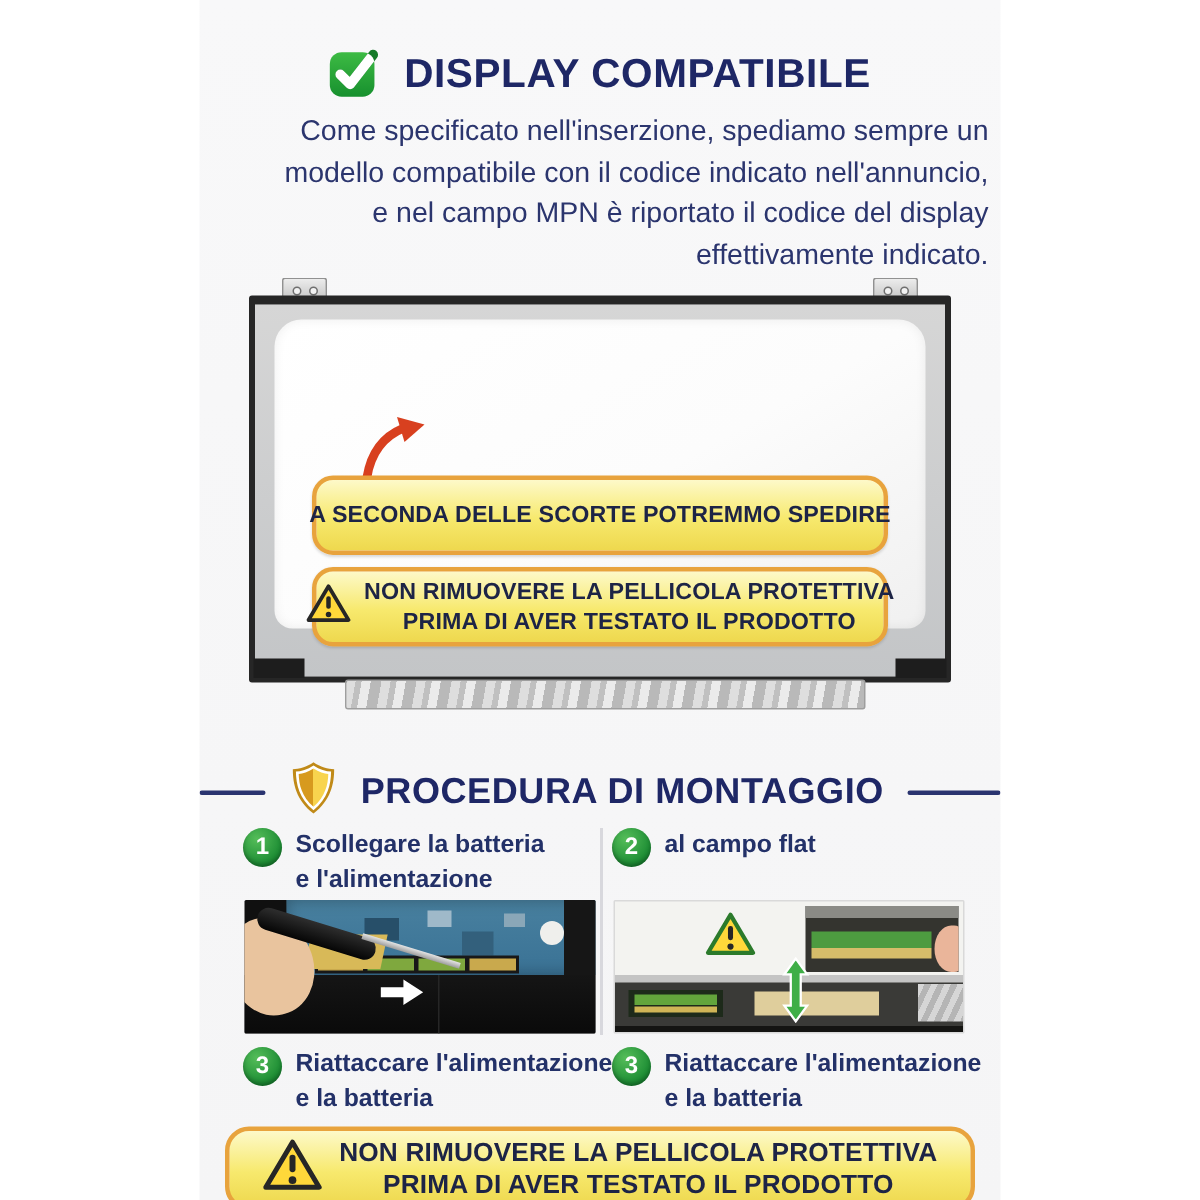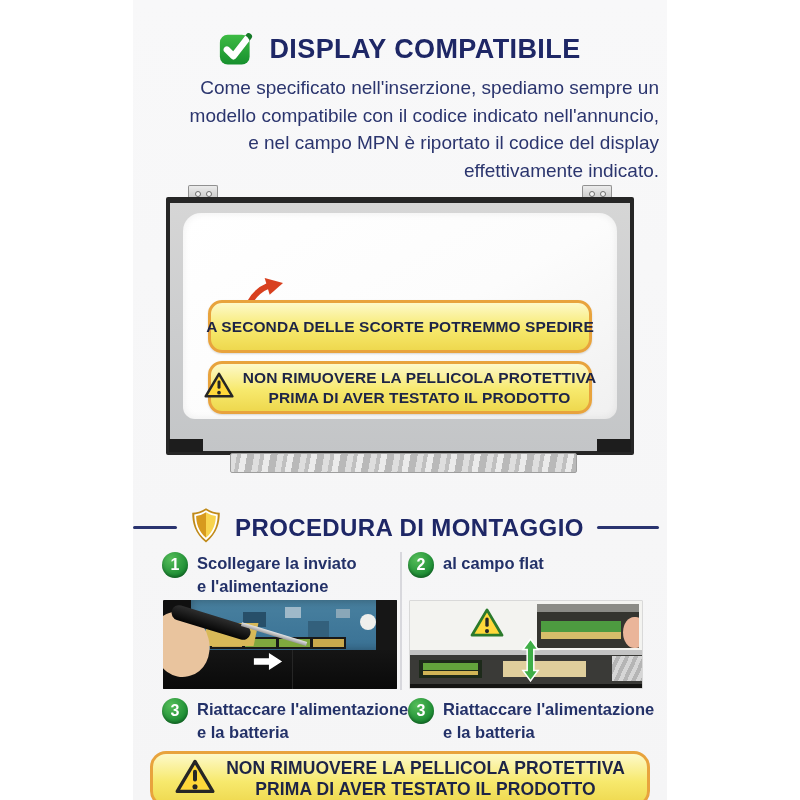--- a/index.html
+++ b/index.html
@@ -38,29 +38,29 @@
   .corner.cl { left:-1px; } .corner.cr { right:-1px; }
   .foil { position:absolute; top:268px; left:64px; width:347px; height:20px;
           border:1px solid #9e9e9e; border-radius:2px;
           background:repeating-linear-gradient(100deg,#dedede 0 6px,#c0c0c0 6px 10px,#ebebeb 10px 16px,#b9b9b9 16px 23px); }
   .red-arrow { position:absolute; top:92px; left:72px; }
 
   .warn-banner { position:absolute; left:42px; width:384px; height:53px;
                  border:3px solid #e8a33d; border-radius:14px;
                  background:linear-gradient(180deg,#fdf9c9 0%,#f7e96d 55%,#eed84e 100%);
                  display:flex; align-items:center; justify-content:center; gap:9px;
-                 box-shadow:0 1px 2px rgba(0,0,0,.15); }
+                 box-shadow:0 1px 2px rgba(0,0,0,.15);margin-top:17px; }
   .warn-banner.b1 { top:115px; }
   .warn-banner.b2 { top:176px; }
   .warn-text { text-align:center; color:#1d2446; font-weight:bold; font-size:15.5px;
                line-height:19.5px; letter-spacing:.1px; white-space:nowrap; }
 
   
   .proc-hdr { position:absolute; top:507px; left:0; width:100%; display:flex;
-              align-items:center; justify-content:flex-start; gap:13px; }
+              align-items:center; justify-content:space-between; gap:13px; }
   .rule { height:3px; background:#2a3470; border-radius:2px; }
   .rule.l { width:44px; } .rule.r { width:62px; }
   .proc-title { color:#1e2766; font-weight:bold; font-size:24px; letter-spacing:.4px; }
 
   
   .col { position:absolute; top:550px; width:236px; height:196px; }
   .col.left { left:29px; } .col.right { left:275px; }
   .v-div { position:absolute; top:552px; left:267px; width:2px; height:138px; background:#d8d8dd; }
   .step { position:absolute; left:0; display:flex; gap:9px; align-items:flex-start; }
   .step.first { top:2px; } .step.third { top:148px; }
@@ -229,21 +229,21 @@
       <span class="proc-title">PROCEDURA DI MONTAGGIO</span>
       <span class="rule r"></span>
     </div>
 
     <div class="v-div"></div>
 
     <div class="col left">
       <div class="step first">
         <div class="badge">1</div>
         <div class="step-text">
-          <div>Scollegare la inviato</div>
+          <div>Scollegare la batteria</div>
           <div>e l'alimentazione</div>
         </div>
       </div>
 
       <div class="photo p1">
         <div class="board"></div>
         <div class="chip c1"></div>
           <div class="chip c2"></div>
           <div class="chip c3"></div>
           <div class="chip c4"></div>

